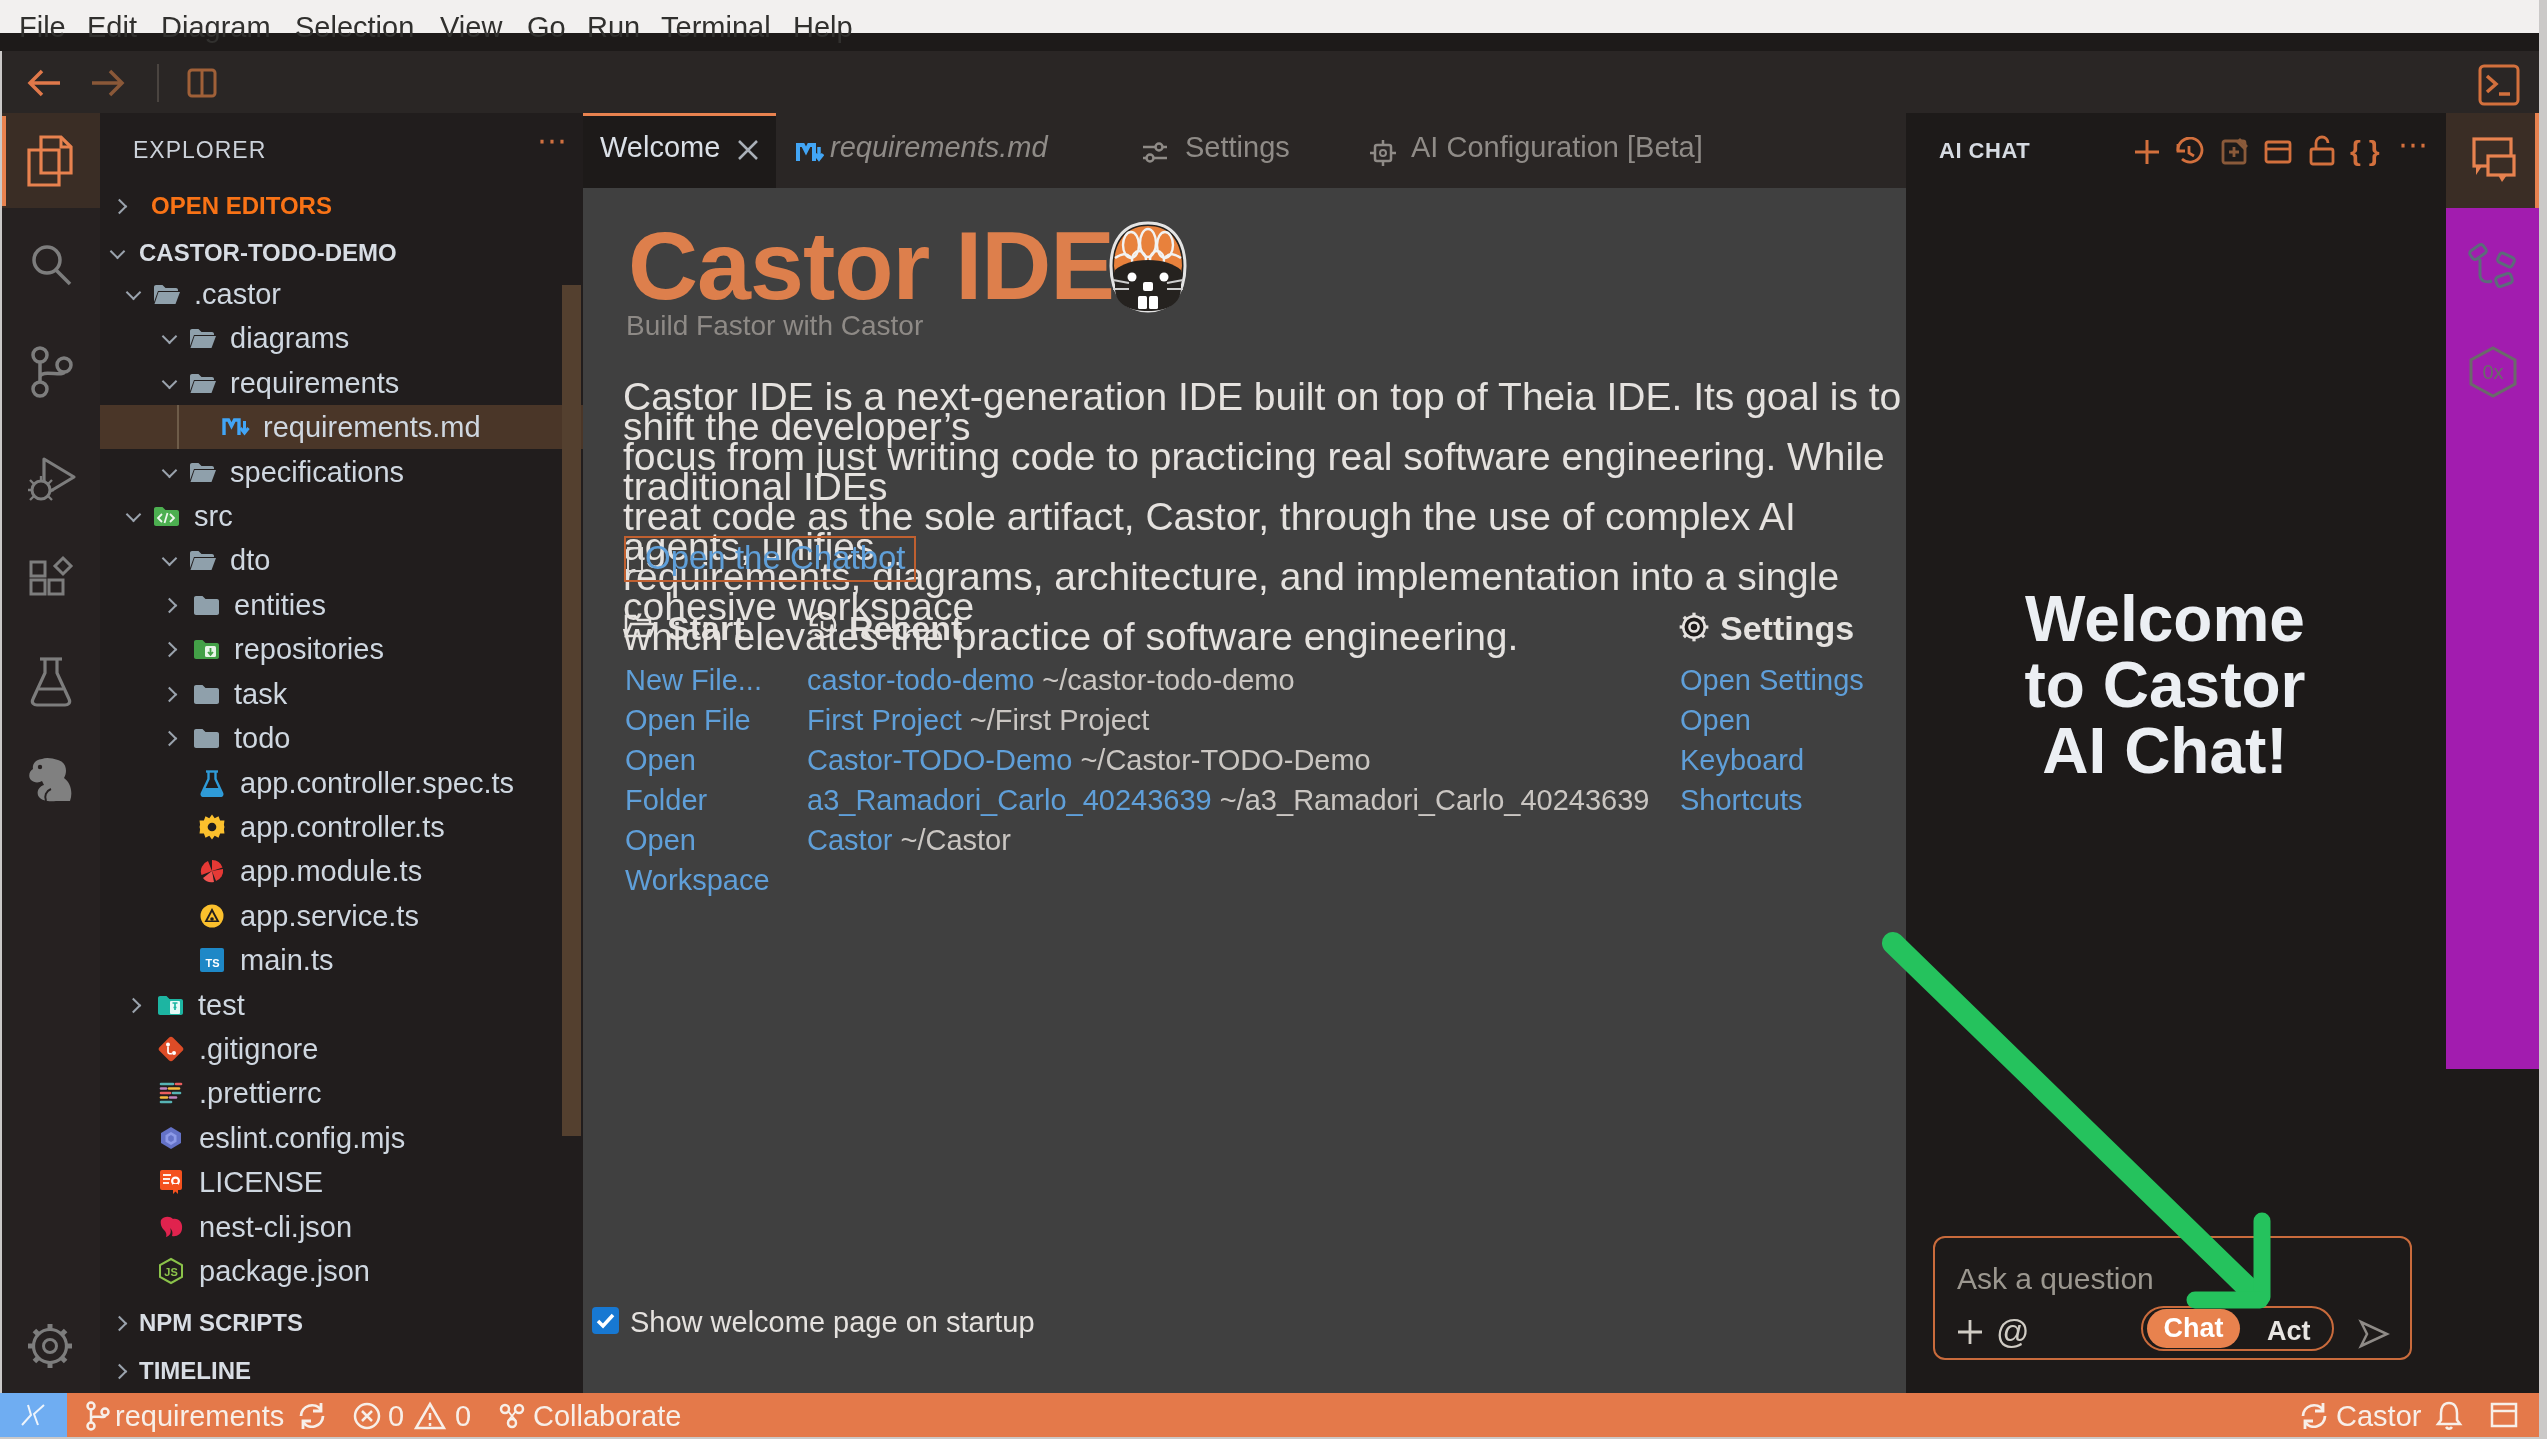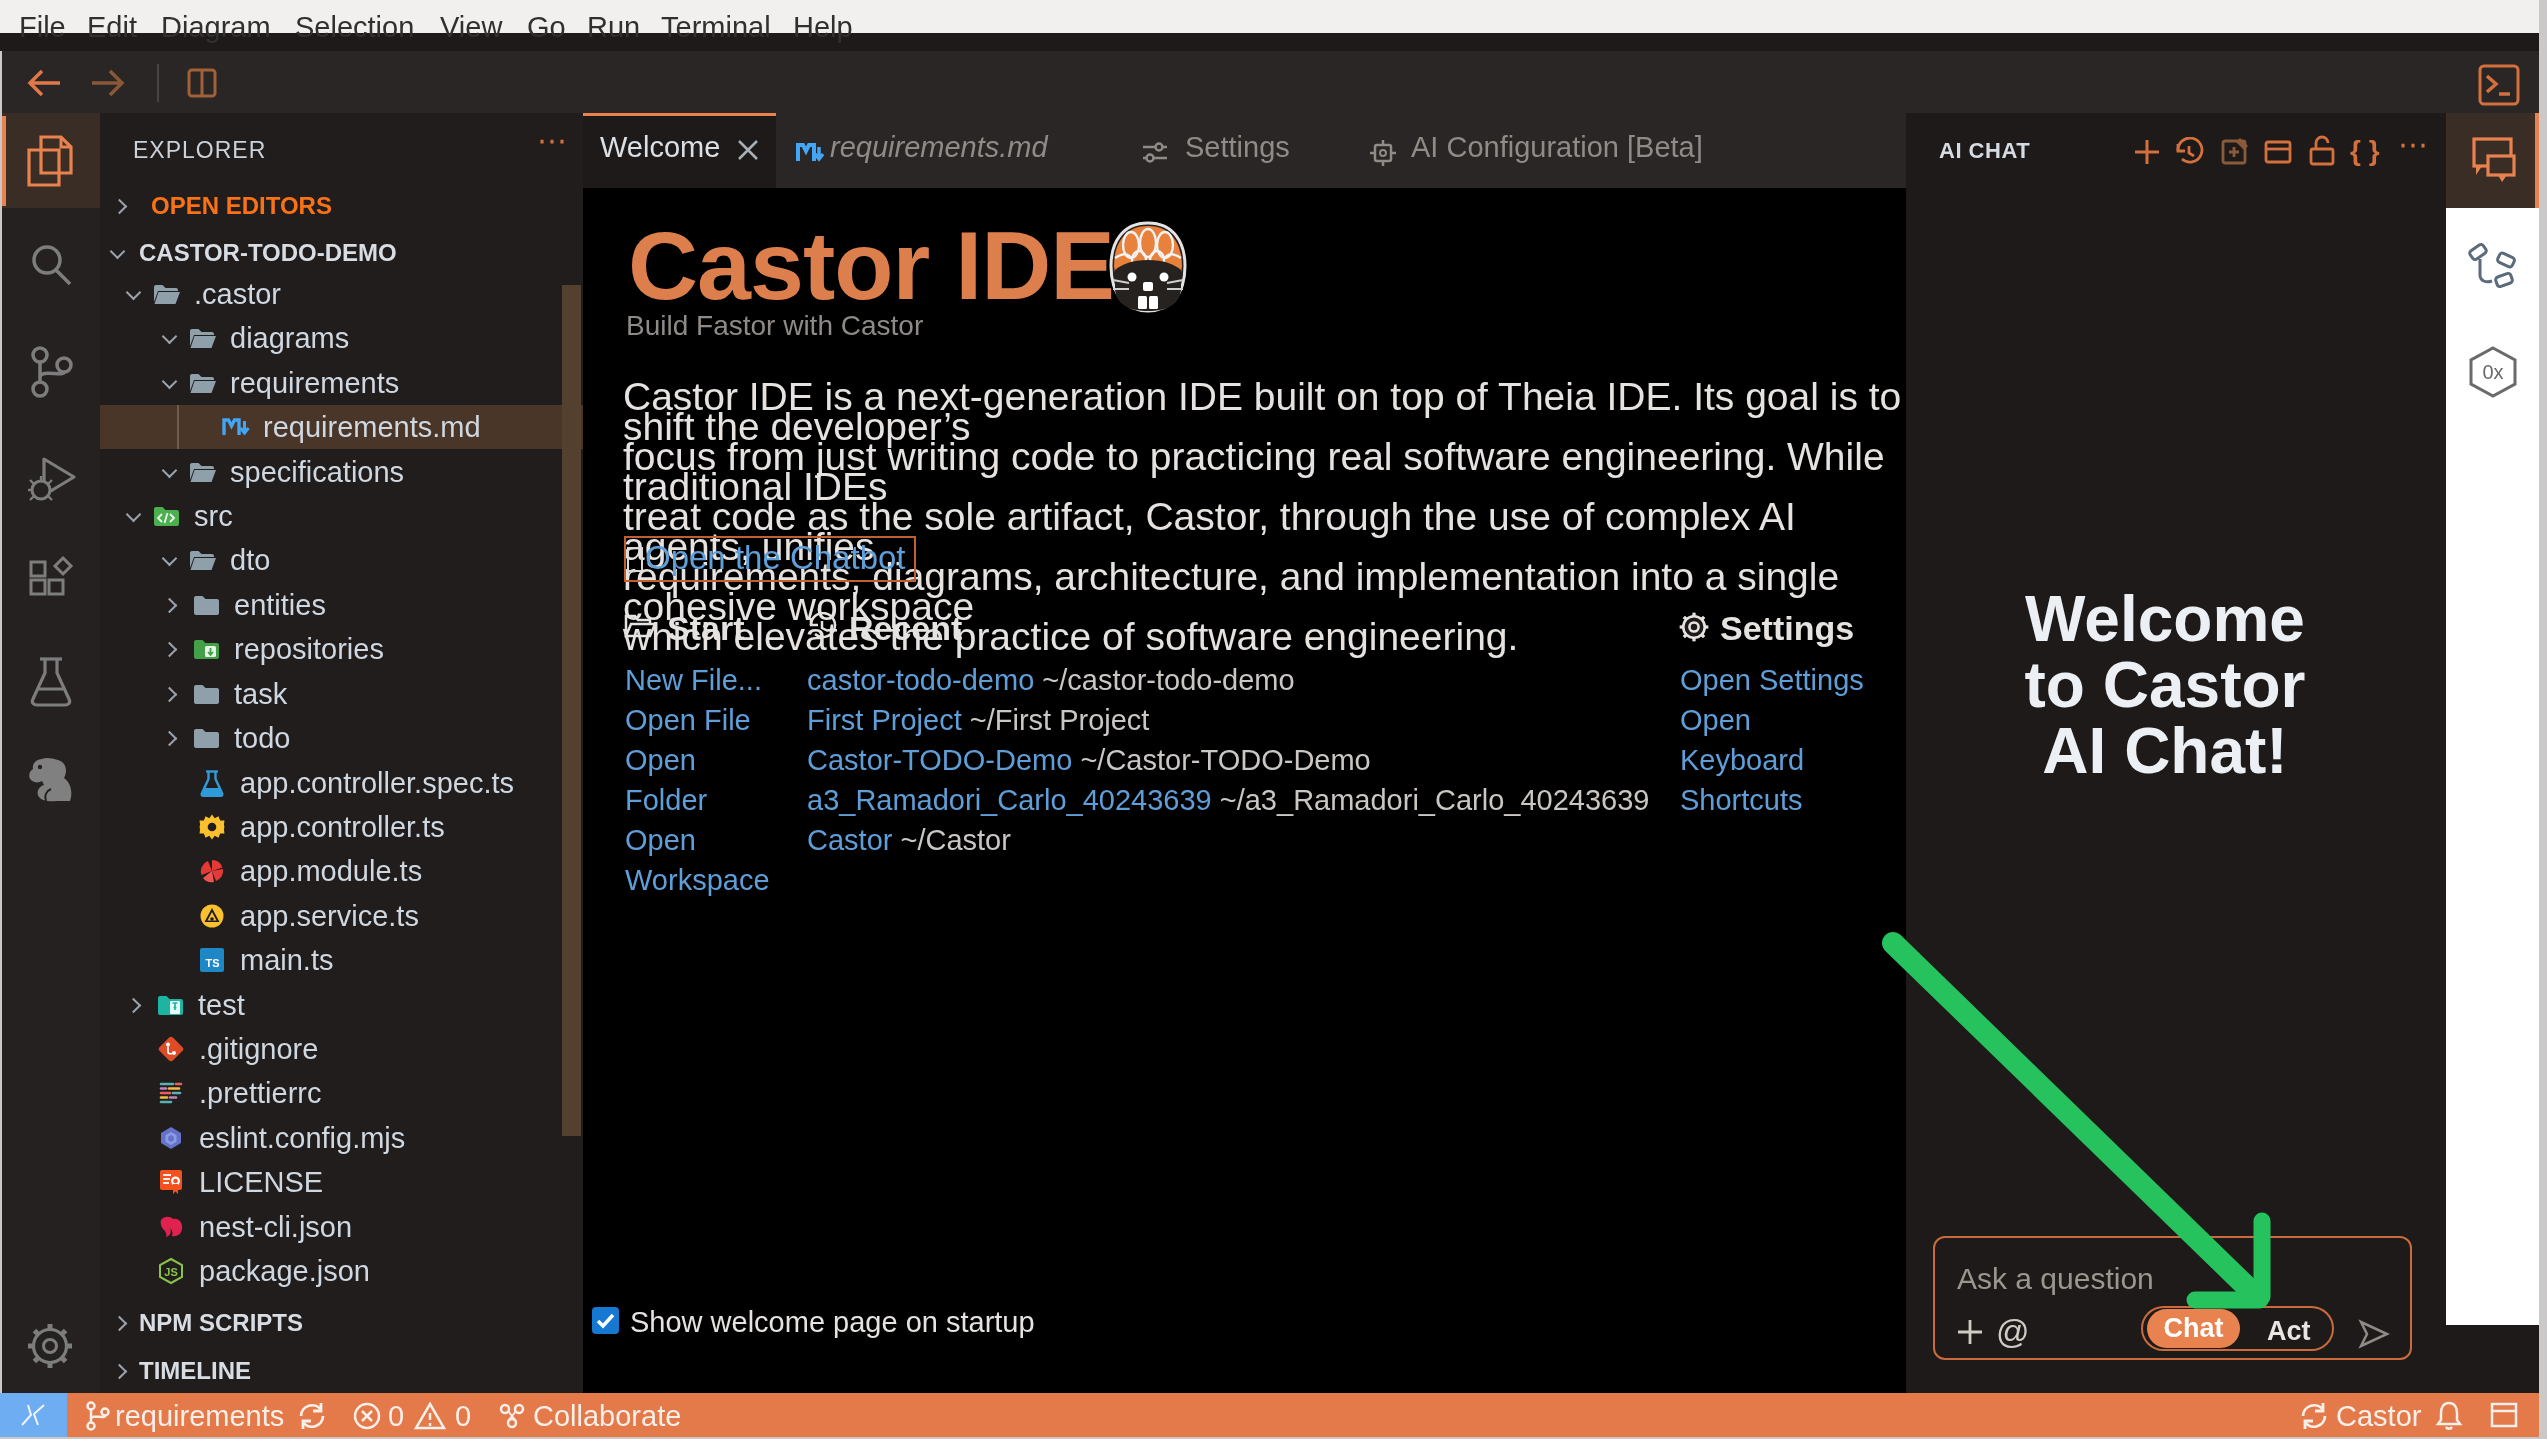--- a/index.html
+++ b/index.html
@@ -20,26 +20,26 @@
   .trow .nm { white-space:nowrap; }
   .chev { display:inline-block; width:11px; height:11px; border-right:2.5px solid #9aa3ad; border-bottom:2.5px solid #9aa3ad; flex:none; }
   .chev.r { transform:rotate(-45deg); }
   .chev.d { transform:rotate(45deg); margin-top:-4px; }
   .icon { flex:none; display:inline-block; }
   
   #tabstrip { left:583px; top:113px; width:1323px; height:75px; background:#2a2625; }
   #tab-active { position:absolute; left:0; top:0; width:193px; height:75px; background:#1d1a19; border-top:3px solid #e8824f; }
   .tabtxt { font-size:29px; color:#8f8b87; position:absolute; top:18px; white-space:nowrap; }
   
-  #editor { left:583px; top:188px; width:1323px; height:1205px; background:#000000; color:#e5e2df; }
+  #editor { left:583px; top:188px; width:1323px; height:1205px; background:#404040; color:#e5e2df; }
   a.lnk { color:#5f9fd9; text-decoration:none; }
   
   #aipanel { left:1906px; top:113px; width:540px; height:1280px; background:#1d1a19; }
   
-  #ractbar { left:2446px; top:113px; width:93px; height:1212px; background:#ffffff; }
+  #ractbar { left:2446px; top:113px; width:93px; height:956px; background:#a21caf; }
   
   #statusbar { left:0; top:1393px; width:2539px; height:44px; background:#e4794a; color:#f7efe9; font-size:29px; }
   #statusbar .it { position:absolute; top:7px; white-space:nowrap; }
   
   #frame-r { left:2539px; top:0; width:8px; height:1439px; background:#cbc9c8; }
   #frame-b { left:0; top:1437px; width:2547px; height:2px; background:#cbc9c8; }
   #frame-l { left:0; top:51px; width:2px; height:1342px; background:#cbc9c8; }
 </style>
 </head>
 <body>

